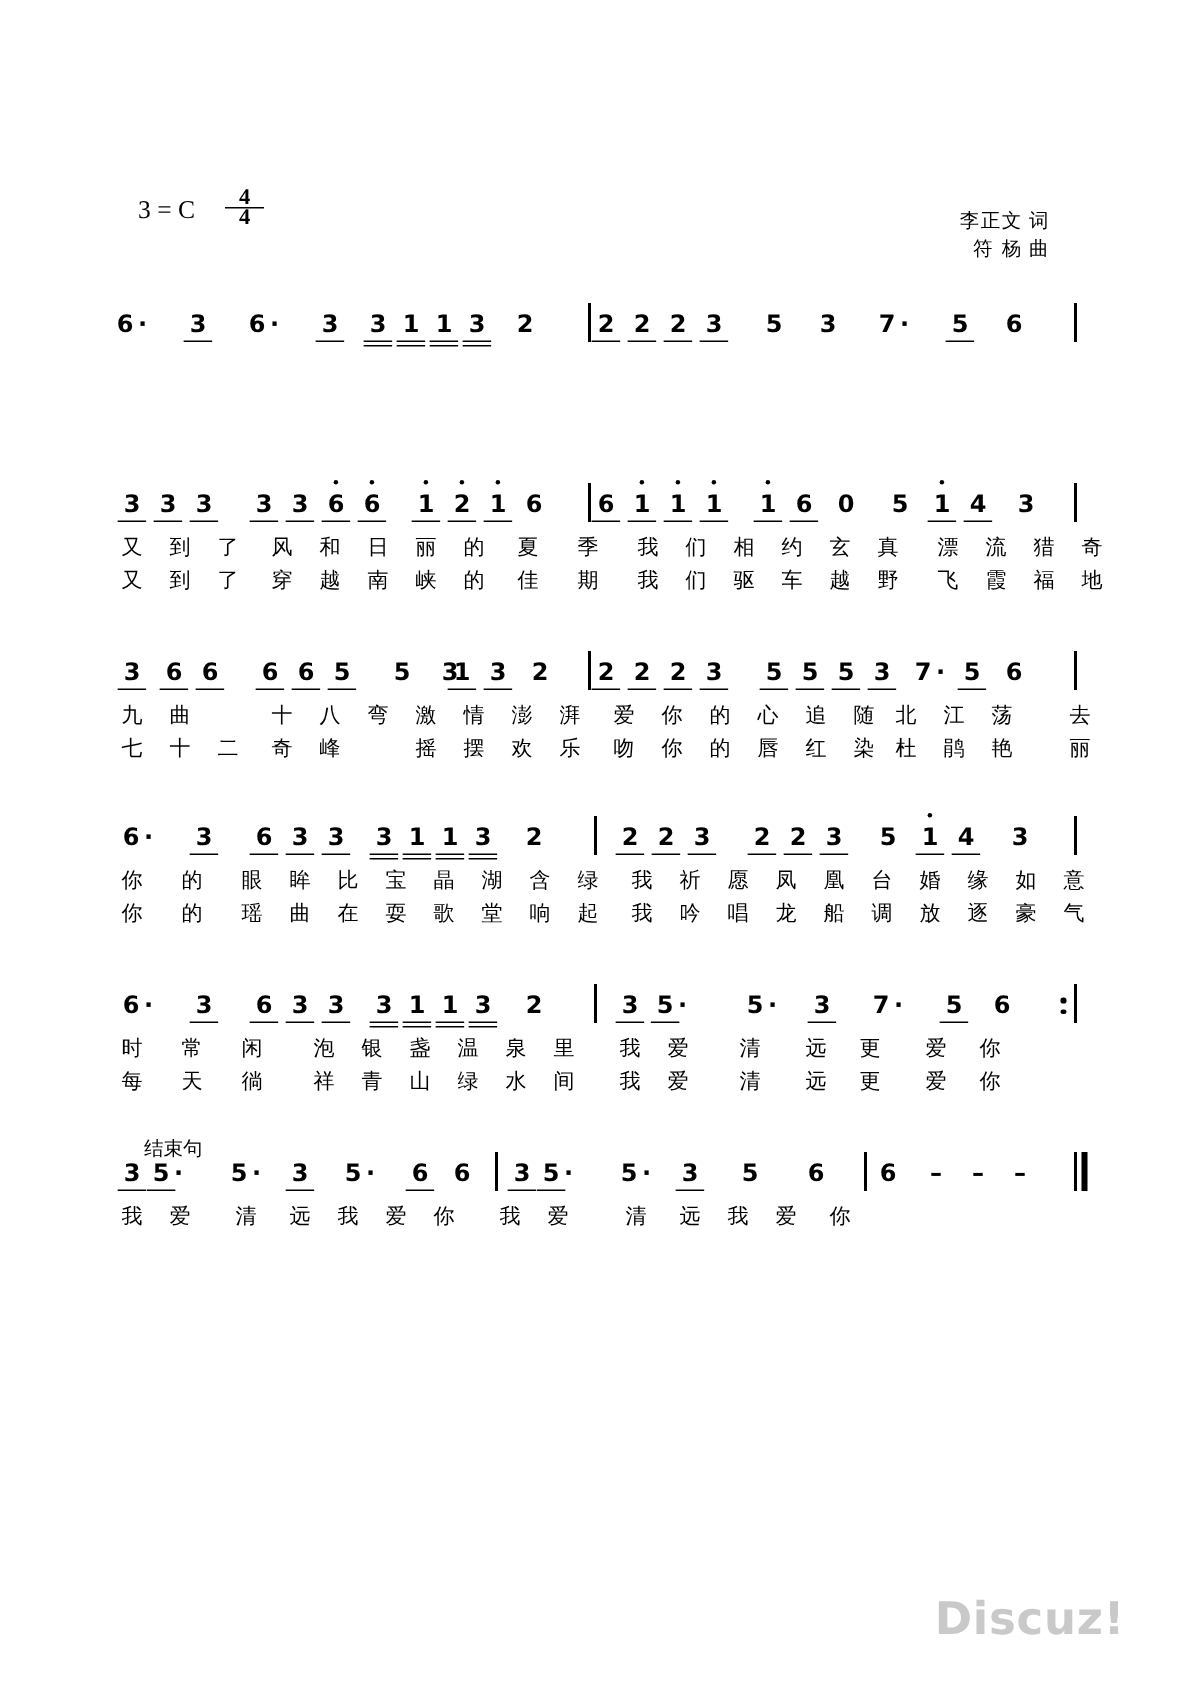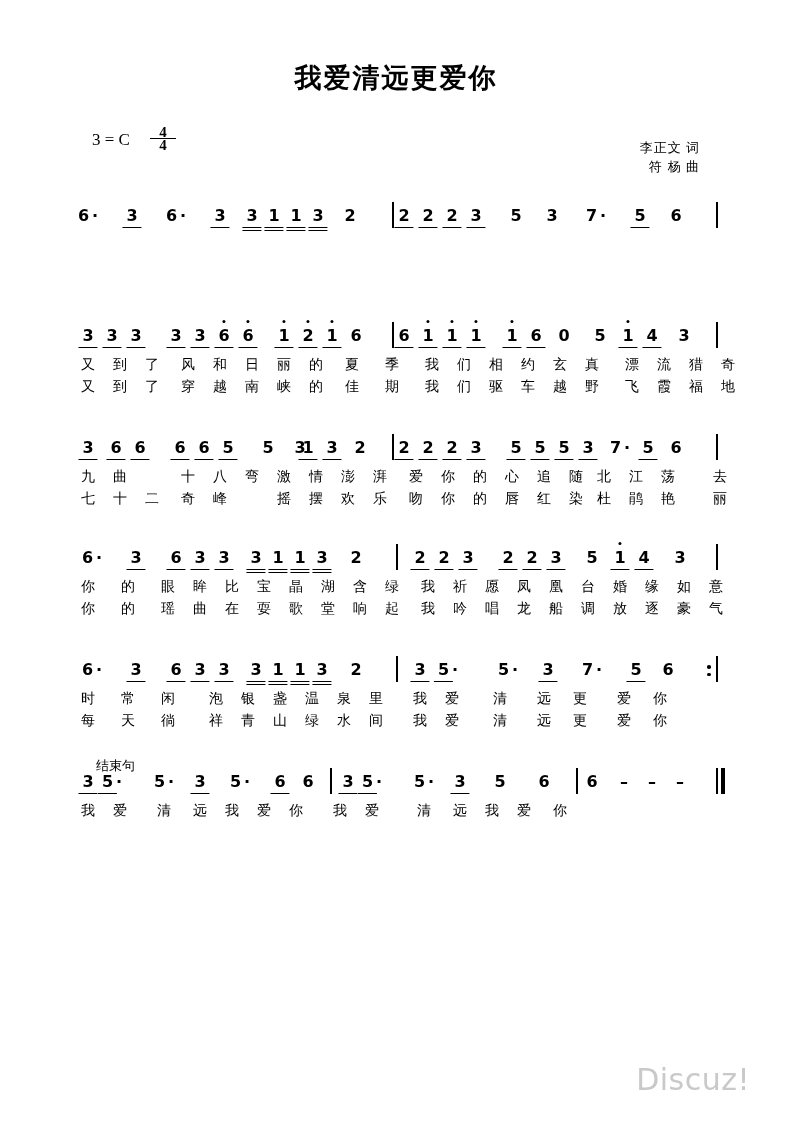--- a/index.html
+++ b/index.html
@@ -102,31 +102,30 @@
   .marker{
     position:absolute;
     font-family:"DejaVu Sans", sans-serif;
     font-size:13px;
   }
 
   .watermark{
     position:absolute;right:42px;bottom:24px;
     font-family:"DejaVu Sans", sans-serif;
     font-size:30px;
-    font-weight:normal;
+    font-weight:bold;
     color:#c9c9c9;
     letter-spacing:0.5px;
   }
 </style>
 </head>
 <body>
 
 <div class="sheet">
 
-  <div class="title">我爱清远更爱你</div>
 
   <div class="keysig">3 = C</div>
   <div class="timesig">
     <span class="num">4</span>
     <span class="den">4</span>
   </div>
 
   <div class="credits">
     <div>
       <span>李正文</span>

